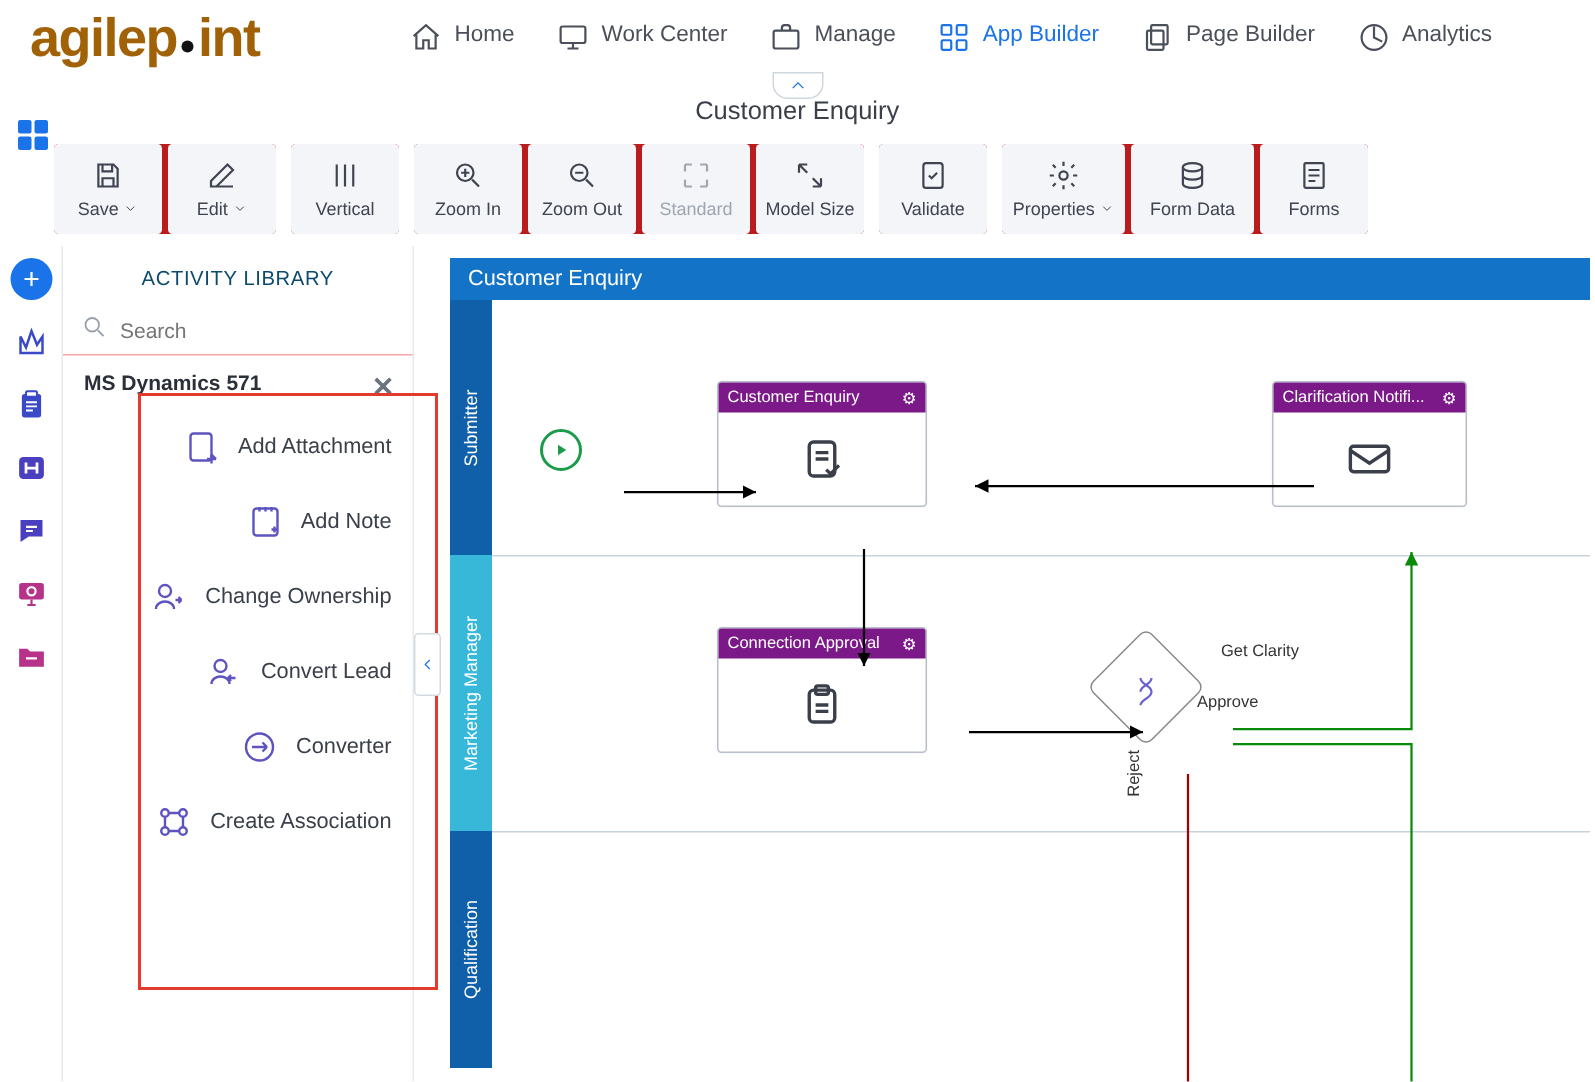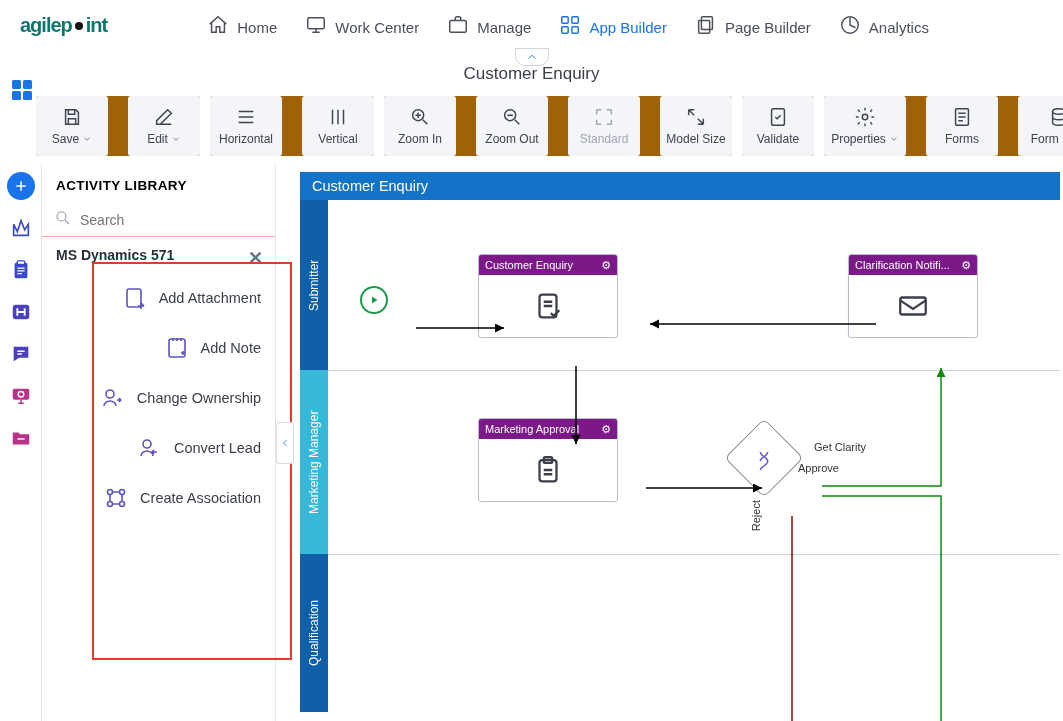--- a/index.html
+++ b/index.html
@@ -1,52 +1,52 @@
 <!DOCTYPE html>
 <html><head>
 <meta charset="utf-8">
 <style>
 * { box-sizing: border-box; margin: 0; padding: 0; font-family: Arial, Helvetica, sans-serif; }
 body { width: 1063px; height: 721px; overflow: hidden; background: #fff; color: #3a3f4a; font-size: 14px; }
 
 
 .topnav { display: flex; align-items: center; height: 50px; padding: 0 10px; }
-.logo { font-size: 20px; font-weight: 700; letter-spacing: -1px; color: #0f766e; padding: 0 20px 0 10px; }
+.logo { font-size: 36px; font-weight: 700; letter-spacing: -1px; color: #a16207; padding: 0 20px 0 10px; }
 .logo .dot { display:inline-block; width:8px; height:8px; background:#111; border-radius:50%; margin: 0 3px 2px 3px; vertical-align: baseline; }
 .navitems { display: flex; gap: 28px; margin-left: 80px; }
-.navitem { display: flex; align-items: flex-end; gap: 8px; color: #4a4f5a; cursor: pointer; font-size: 15px; }
+.navitem { display: flex; align-items: flex-start; gap: 8px; color: #4a4f5a; cursor: pointer; font-size: 15px; }
 .navitem.active { color: #1a73e8; }
 .navicon { display:inline-flex; width:22px; height:22px; }
 
 
 .titlebar { position: relative; text-align: center; height: 40px; }
 .collapse-chev { position: absolute; left: 50%; top: -2px; transform: translateX(-50%); width: 34px; height: 18px; background:#fff; border:1px solid #d0d6dd; border-radius: 0 0 10px 10px; display:flex; align-items:center; justify-content:center; color:#1a73e8; cursor:pointer; }
 .page-title { font-size: 17px; color:#3a3f4a; padding-top: 14px; font-weight: 500; }
 
 
 .toolbar { display:flex; gap:10px; padding: 6px 8px 8px 36px; align-items:flex-start; }
-.tgroup { display:flex; gap:20px; background:#a16207; border-radius:3px; padding:0; }
+.tgroup { display:flex; gap:4px; background:#b91c1c; border-radius:3px; padding:0; }
 .tbtn { width:72px; height:60px; display:flex; flex-direction:column; align-items:center; justify-content:center; gap:4px; background:#f3f5f8; border-radius:3px; cursor:pointer; color:#3f4450; font-size:12px; }
 .tbtn.wide { width:82px; }
 .tbtn.disabled { color:#a0a6b0; cursor:default; }
 .tbtn .ticon { height:22px; display:flex; align-items:center; justify-content:center; color:#3f4450; }
 .tbtn .tlabel { display:flex; align-items:center; gap:3px; }
 
 
 .workspace { display:flex; height: calc(721px - 50px - 40px - 74px); position:relative; }
 
 
 .rail { width:42px; background:#fff; border-right:1px solid #e6e9ec; display:flex; flex-direction:column; align-items:center; gap:14px; padding-top:8px; }
 .railbtn { width:28px; height:28px; display:flex; align-items:center; justify-content:center; border-radius:3px; cursor:pointer; color:#3a49c7; }
 .railbtn.add { background:#1a73e8; color:#fff; border-radius:50%; }
 .railbtn.sel { color:#3a49c7; }
 
 
 .panel { width:234px; border-right:1px solid #e6e9ec; display:flex; flex-direction:column; }
-.panel-hdr { padding:14px 14px 10px 14px; font-weight:700; font-size:13.5px; letter-spacing:.4px; color:#000000; }
+.panel-hdr { padding:14px 14px 10px 14px; font-weight:400; font-size:13.5px; letter-spacing:.4px; color:#0c4a6e;text-align:center; }
 .panel-search { display:flex; align-items:center; gap:8px; padding:6px 12px; color:#9aa0aa; border-bottom:1px solid #fca5a5; }
 .panel-search input { border:none; outline:none; font-size:14px; color:#555; width:100%; }
 .panel-cat { position:relative; padding:10px 40px 10px 14px; font-weight:700; font-size:14px; color:#2a2f38; }
 .panel-cat .close { position:absolute; right:12px; top:10px; color:#6c7380; cursor:pointer; font-size:18px; }
 .redbox { position:absolute; left:50px; top:2px; width:200px; height:398px; border:2px solid #e23b2e; pointer-events:none; }
 .actlist { display:flex; flex-direction:column; }
 .actitem { display:flex; align-items:center; gap:12px; padding:13px 14px; cursor:pointer; color:#3a3f4a; font-size:14.5px;justify-content:flex-end; }
 .acticon { width:24px; height:24px; display:flex; align-items:center; justify-content:center; color:#5d54c0; }
 
 
@@ -193,28 +193,20 @@
           <svg viewBox="0 0 24 24" width="10" height="10">
             <path class="ic" d="M6 9l6 6 6-6"></path>
           </svg>
         </span>
     </div>
   </div>
   <div class="tgroup">
     <div class="tbtn">
       <span class="ticon">
           <svg viewBox="0 0 24 24" width="22" height="22">
-            <path class="ic" d="M4 6h16M4 12h16M4 18h16"></path>
-          </svg>
-        </span>
-      <span>Horizontal</span>
-    </div>
-    <div class="tbtn">
-      <span class="ticon">
-          <svg viewBox="0 0 24 24" width="22" height="22">
             <path class="ic" d="M6 4v16M12 4v16M18 4v16"></path>
           </svg>
         </span>
       <span>Vertical</span>
     </div>
   </div>
   <div class="tgroup">
     <div class="tbtn">
       <span class="ticon">
           <svg viewBox="0 0 24 24" width="22" height="22">
@@ -269,37 +261,37 @@
             <path class="ic" d="M12 2v3M12 19v3M4.2 4.2l2.1 2.1M17.7 17.7l2.1 2.1M2 12h3M19 12h3M4.2 19.8l2.1-2.1M17.7 6.3l2.1-2.1"></path>
           </svg>
         </span>
       <span class="tlabel">
           <span>Properties</span>
           <svg viewBox="0 0 24 24" width="10" height="10">
             <path class="ic" d="M6 9l6 6 6-6"></path>
           </svg>
         </span>
     </div>
+    <div class="tbtn wide">
+      <span class="ticon">
+          <svg viewBox="0 0 24 24" width="22" height="22">
+            <ellipse class="ic" cx="12" cy="6" rx="7" ry="3"></ellipse>
+            <path class="ic" d="M5 6v12c0 1.7 3.1 3 7 3s7-1.3 7-3V6M5 12c0 1.7 3.1 3 7 3s7-1.3 7-3"></path>
+          </svg>
+        </span>
+      <span>Form Data</span>
+    </div>
     <div class="tbtn">
       <span class="ticon">
           <svg viewBox="0 0 24 24" width="22" height="22">
             <rect class="ic" x="5" y="3" width="14" height="18" rx="1"></rect>
             <path class="ic" d="M8 8h8M8 12h8M8 16h5"></path>
           </svg>
         </span>
       <span>Forms</span>
-    </div>
-    <div class="tbtn wide">
-      <span class="ticon">
-          <svg viewBox="0 0 24 24" width="22" height="22">
-            <ellipse class="ic" cx="12" cy="6" rx="7" ry="3"></ellipse>
-            <path class="ic" d="M5 6v12c0 1.7 3.1 3 7 3s7-1.3 7-3V6M5 12c0 1.7 3.1 3 7 3s7-1.3 7-3"></path>
-          </svg>
-        </span>
-      <span>Form Data</span>
     </div>
   </div>
 </div>
 
 <div class="workspace">
 
   <div class="rail">
     <div class="railbtn add">
         <svg viewBox="0 0 24 24" width="16" height="16">
           <path d="M12 5v14M5 12h14" stroke="#fff" stroke-width="2.2" fill="none"></path>
@@ -390,20 +382,29 @@
             <svg viewBox="0 0 24 24" width="24" height="24">
               <circle class="ic" cx="9" cy="8" r="4"></circle>
               <path class="ic" d="M3 20c0-3 3-5 6-5s6 2 6 5M14 16l5 0M14 16l2-2M14 16l2 2"></path>
             </svg>
           </span>
         <span>Convert Lead</span>
       </div>
       <div class="actitem">
         <span class="acticon">
             <svg viewBox="0 0 24 24" width="24" height="24">
+              <circle class="ic" cx="12" cy="12" r="9"></circle>
+              <path class="ic" d="M7 12h10M17 12l-3-3M17 12l-3 3"></path>
+            </svg>
+          </span>
+        <span>Converter</span>
+      </div>
+      <div class="actitem">
+        <span class="acticon">
+            <svg viewBox="0 0 24 24" width="24" height="24">
               <circle class="ic" cx="6" cy="6" r="2.5"></circle>
               <circle class="ic" cx="18" cy="6" r="2.5"></circle>
               <circle class="ic" cx="6" cy="18" r="2.5"></circle>
               <circle class="ic" cx="18" cy="18" r="2.5"></circle>
               <path class="ic" d="M8 6h8M6 8v8M18 8v8M8 18h8"></path>
             </svg>
           </span>
         <span>Create Association</span>
       </div>
     </div>
@@ -459,21 +460,21 @@
           <div class="node-body">
               <svg viewBox="0 0 24 24" width="34" height="34">
                 <rect class="ic" x="3" y="6" width="18" height="12" rx="1.5" stroke="#6a60d0"></rect>
                 <path class="ic" d="M3 8l9 6 9-6" stroke="#6a60d0"></path>
               </svg>
             </div>
         </div>
 
         <div class="node" style="left:150px; top:218px">
           <div class="node-hdr">
-              <span>Marketing Approval</span>
+              <span>Connection Approval</span>
               <span>⚙</span>
             </div>
           <div class="node-body">
               <svg viewBox="0 0 24 24" width="34" height="34">
                 <rect class="ic" x="6" y="5" width="12" height="15" rx="2" stroke="#6a60d0"></rect>
                 <rect class="ic" x="9" y="3" width="6" height="4" rx="1" stroke="#6a60d0"></rect>
                 <path class="ic" d="M9 12h6M9 15h6" stroke="#6a60d0"></path>
               </svg>
             </div>
         </div>
@@ -505,21 +506,21 @@
 
           <line x1="290" y1="260" x2="406" y2="260" stroke="#000" stroke-width="1.5" marker-end="url(#ah)"></line>
 
           <polyline points="466,258 585,258 585,140" fill="none" stroke="#0a8a0a" stroke-width="1.5" marker-end="url(#ahg)"></polyline>
 
           <polyline points="466,268 585,268 585,520" fill="none" stroke="#0a8a0a" stroke-width="1.5"></polyline>
 
           <line x1="436" y1="288" x2="436" y2="520" stroke="#a00000" stroke-width="1.5"></line>
         </svg>
 
-        <div class="edge-label" style="left:486px; top:241px">Get Clarity</div>
+        <div class="edge-label" style="left:486px; top:228px">Get Clarity</div>
         <div class="edge-label" style="left:470px; top:262px">Approve</div>
         <div class="edge-label v" style="left:422px; top:300px">Reject</div>
 
       </div>
     </div>
   </div>
 
 </div>
 
 </body></html>

